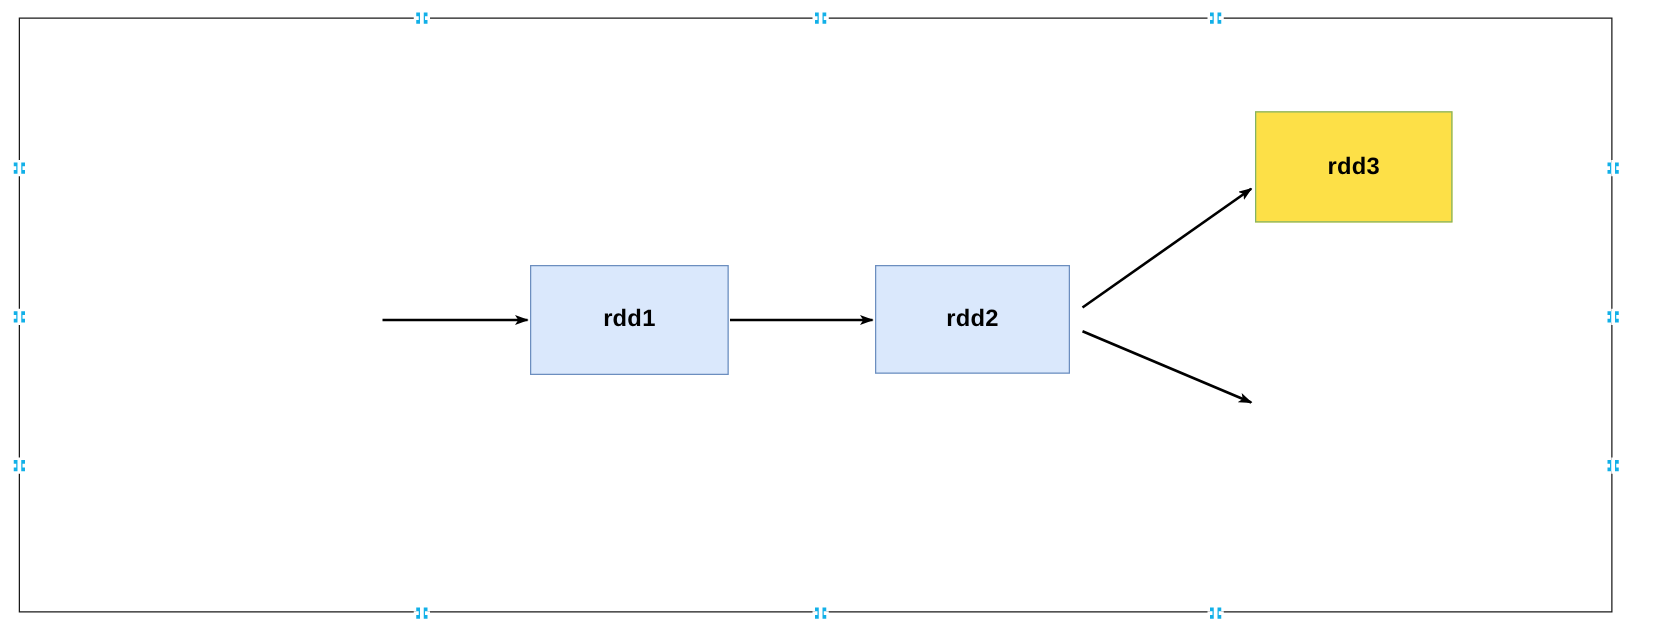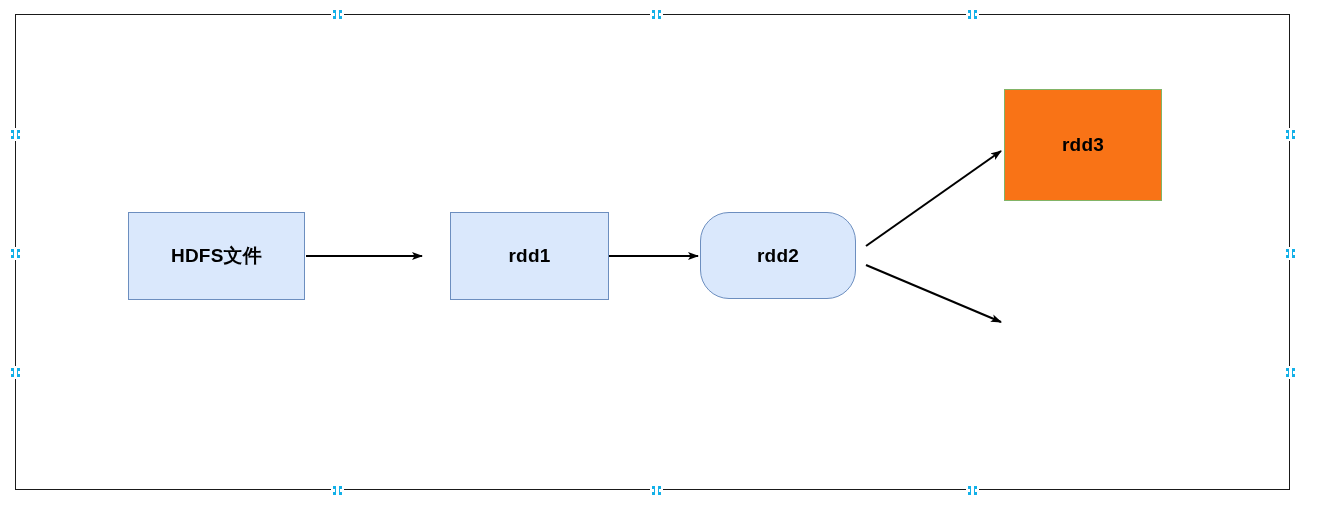--- a/index.html
+++ b/index.html
@@ -110,33 +110,30 @@
       </marker>
     </defs>
     <g id="edge-lines" stroke="#000000" stroke-width="2.1" fill="none">
         <line x1="306" y1="256" x2="422" y2="256" marker-end="url(#arrowhead)"></line>
         <line x1="584" y1="256" x2="698" y2="256" marker-end="url(#arrowhead)"></line>
         <line x1="866" y1="246" x2="1001" y2="151" marker-end="url(#arrowhead)"></line>
         <line x1="866" y1="265" x2="1001" y2="322" marker-end="url(#arrowhead)"></line>
       </g>
   </svg>
 
-  <div class="node" style="left: 128px; top: 212px; width: 177px; height: 88px; background: rgb(218, 232, 252); border-color: rgb(108, 142, 191);">
-    <span>HDFS文件</span>
-  </div>
 
-  <div class="node" style="left: 424px; top: 212px; width: 159px; height: 88px; background: rgb(218, 232, 252); border-color: rgb(108, 142, 191); margin-left: 26px;">
+  <div class="node" style="left: 424px; top: 212px; width: 159px; height: 88px; background: rgb(218, 232, 252); border-color: rgb(108, 142, 191);">
     <span>rdd1</span>
   </div>
 
-  <div class="node" style="left: 700px; top: 212px; width: 156px; height: 87px; background: rgb(218, 232, 252); border-color: rgb(108, 142, 191); border-radius: 29px;">
+  <div class="node" style="left: 700px; top: 212px; width: 156px; height: 87px; background: rgb(218, 232, 252); border-color: rgb(108, 142, 191);">
     <span>rdd2</span>
   </div>
 
-  <div class="node green" style="left: 1004px; top: 89px; width: 158px; height: 112px; background: #f97316; border-color: rgb(130, 179, 102);">
+  <div class="node green" style="left: 1004px; top: 89px; width: 158px; height: 89px; background: #fde047; border-color: rgb(130, 179, 102);">
     <span>rdd3</span>
   </div>
 
 
   <div id="handles">
       <div class="handle" style="left: 333px; top: 10px;">
         <span class="dot"></span>
       </div>
       <div class="handle" style="left: 652px; top: 10px;">
         <span class="dot"></span>

